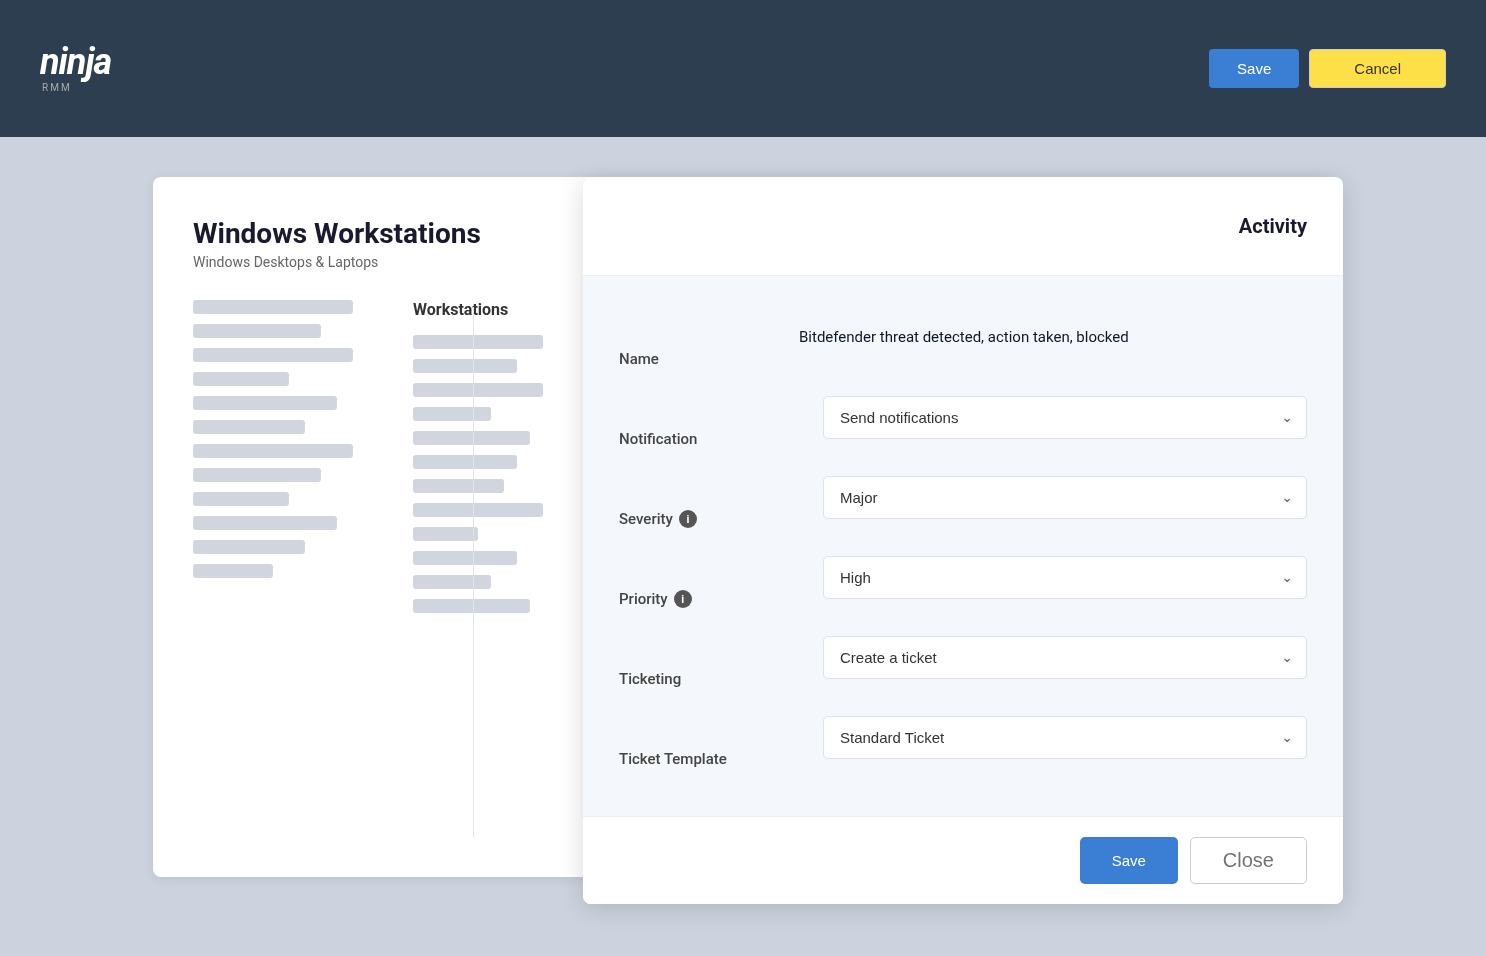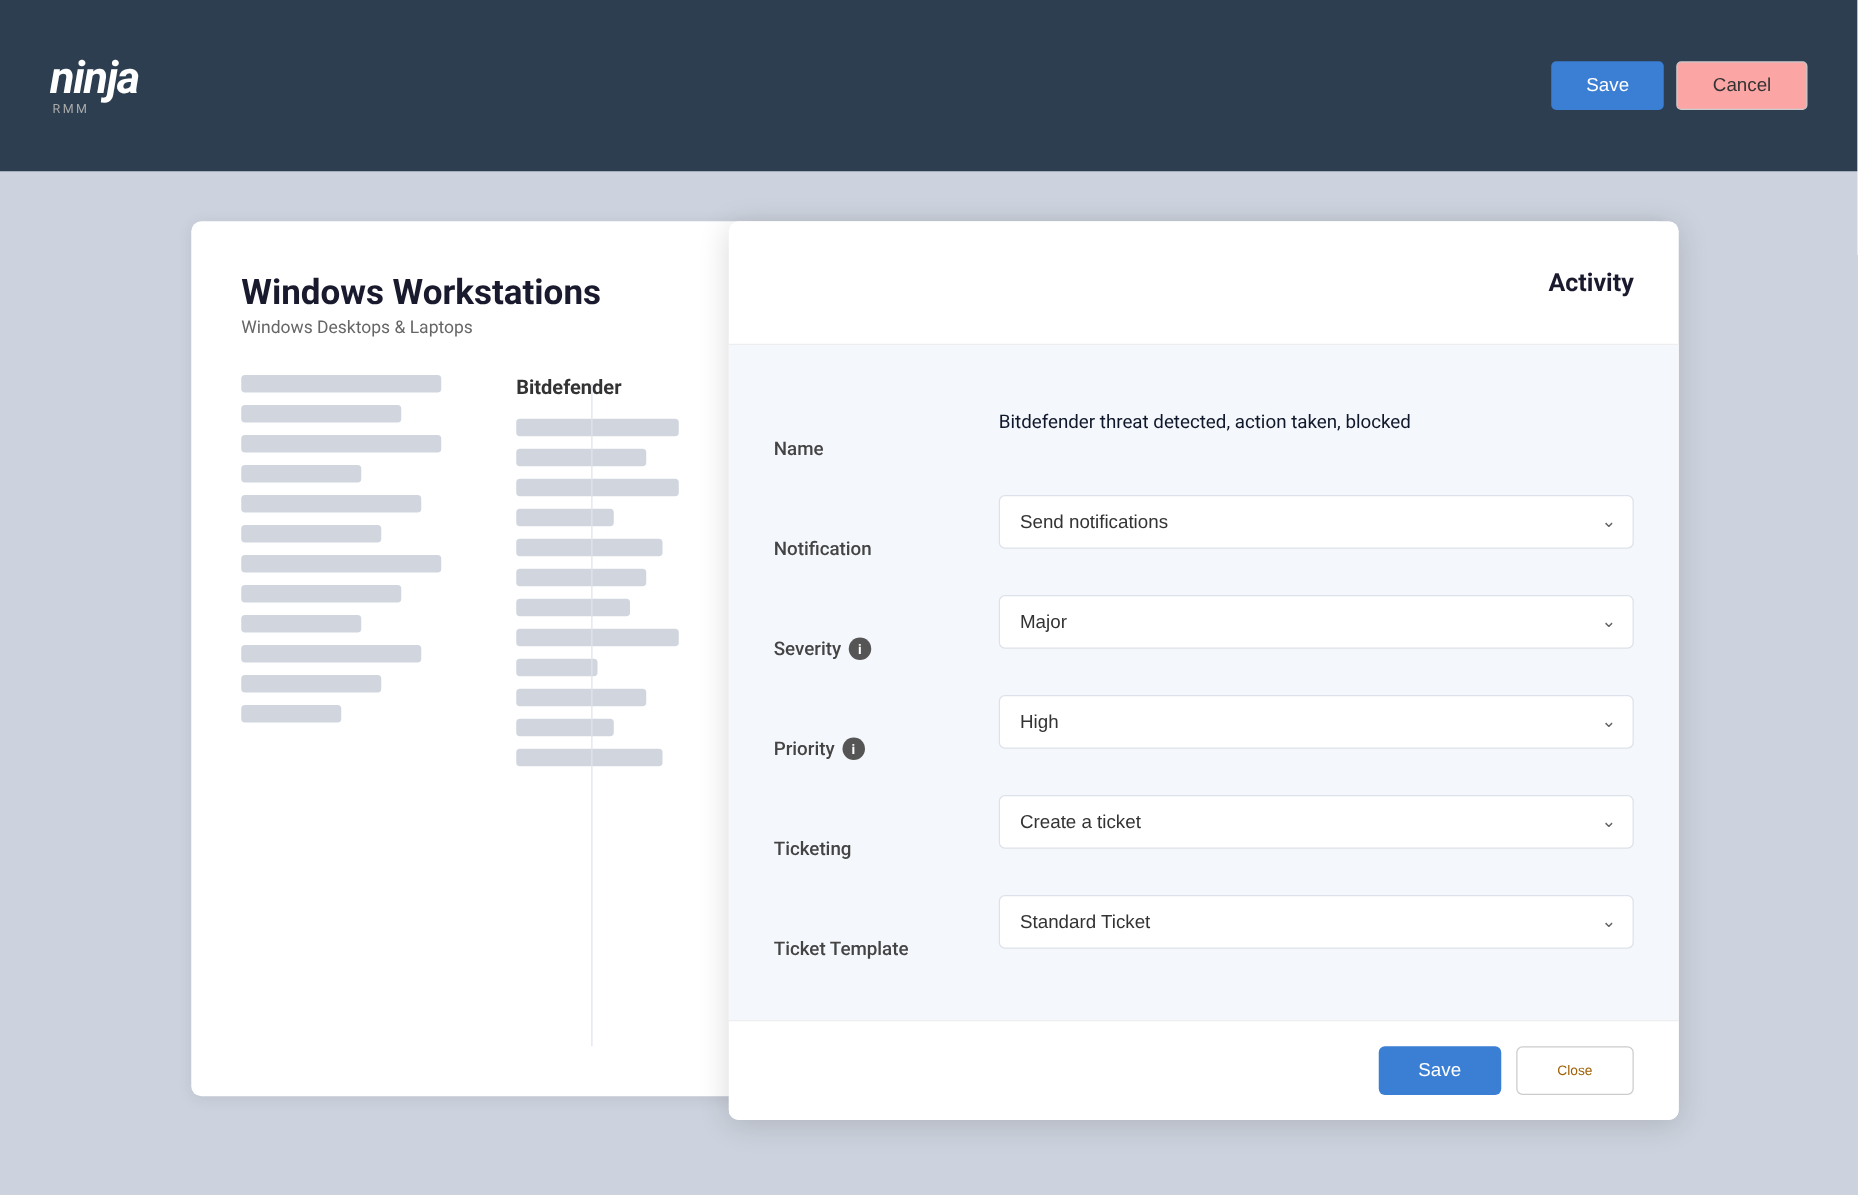--- a/index.html
+++ b/index.html
@@ -51,24 +51,24 @@
       background: #3b7fd4;
       color: white;
       border: none;
       padding: 10px 28px;
       border-radius: 4px;
       font-size: 15px;
       cursor: pointer;
       font-weight: 500;
     }
     .btn-cancel-nav {
-      background: #fca5a5;
+      background: #fde047;
       color: #333;
       border: 1.5px solid #ccc;
-      padding: 10px 28px;
+      padding: 10px 44px;
       border-radius: 4px;
       font-size: 15px;
       cursor: pointer;
       font-weight: 500;
     }
 
     
     .main-area {
       flex: 1;
       display: flex;
@@ -205,20 +205,21 @@
       border-radius: 50%;
       font-size: 11px;
       font-weight: 700;
       cursor: pointer;
       flex-shrink: 0;
     }
 
     .select-wrapper {
       position: relative;
       flex: 1;
+      margin-left: 24px;
     }
     .form-select {
       width: 100%;
       padding: 12px 40px 12px 16px;
       border: 1.5px solid #dde2ea;
       border-radius: 5px;
       background: white;
       font-size: 15px;
       color: #333;
       appearance: none;
@@ -249,25 +250,25 @@
       color: white;
       border: none;
       padding: 11px 32px;
       border-radius: 5px;
       font-size: 15px;
       cursor: pointer;
       font-weight: 500;
     }
     .btn-close-modal {
       background: white;
-      color: #a16207;
+      color: #737373;
       border: 1.5px solid #ccc;
       padding: 11px 32px;
       border-radius: 5px;
-      font-size: 11px;
+      font-size: 20px;
       cursor: pointer;
       font-weight: 500;
     }
 
     
     .vertical-divider {
       width: 1px;
       background: #e0e4eb;
       position: absolute;
       left: 320px;
@@ -307,21 +308,21 @@
           <div class="skeleton-line sk-w90"></div>
           <div class="skeleton-line sk-w70"></div>
           <div class="skeleton-line sk-w100"></div>
           <div class="skeleton-line sk-w80"></div>
           <div class="skeleton-line sk-w60"></div>
           <div class="skeleton-line sk-w90"></div>
           <div class="skeleton-line sk-w70"></div>
           <div class="skeleton-line sk-w50"></div>
         </div>
         <div style="display:flex;flex-direction:column;gap:0;margin-left:30px;">
-          <div class="section-header">Bitdefender</div>
+          <div class="section-header">Workstations</div>
           <div class="skeleton-col skeleton-col-right">
             <div class="skeleton-line sk-w100"></div>
             <div class="skeleton-line sk-w80"></div>
             <div class="skeleton-line sk-w100"></div>
             <div class="skeleton-line sk-w60"></div>
             <div class="skeleton-line sk-w90"></div>
             <div class="skeleton-line sk-w80"></div>
             <div class="skeleton-line sk-w70"></div>
             <div class="skeleton-line sk-w100"></div>
             <div class="skeleton-line sk-w50"></div>

